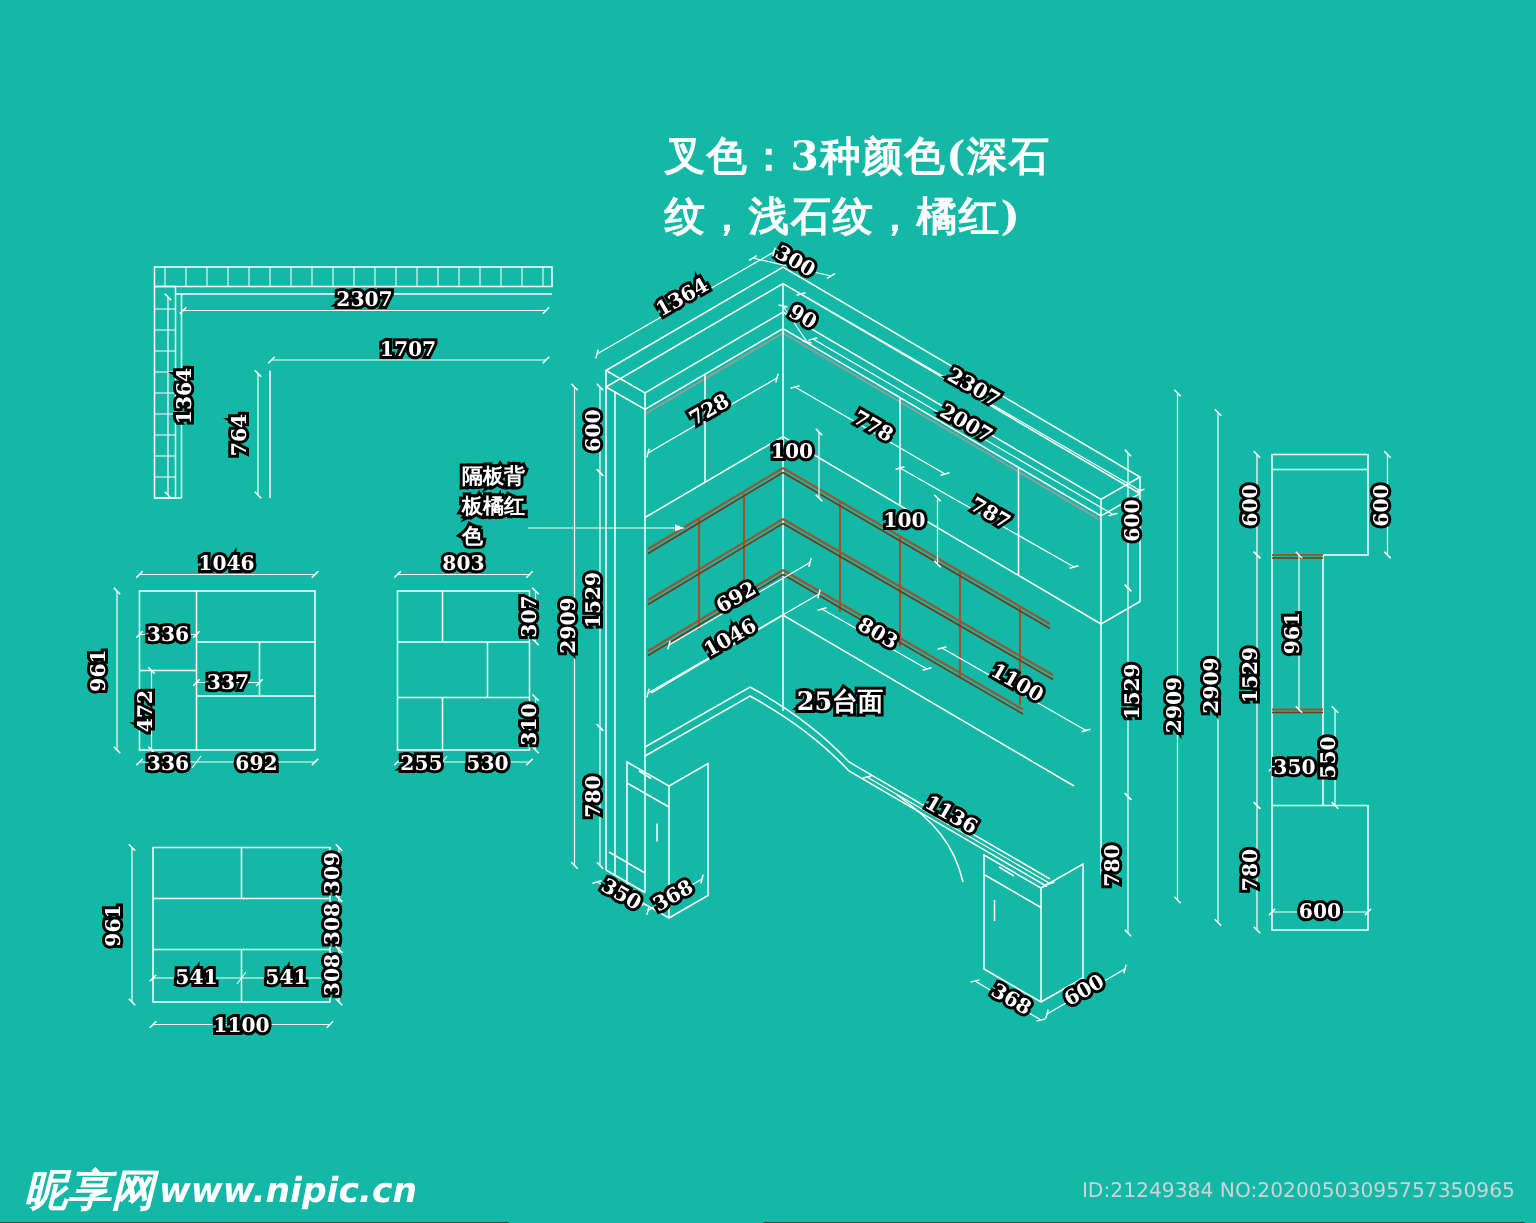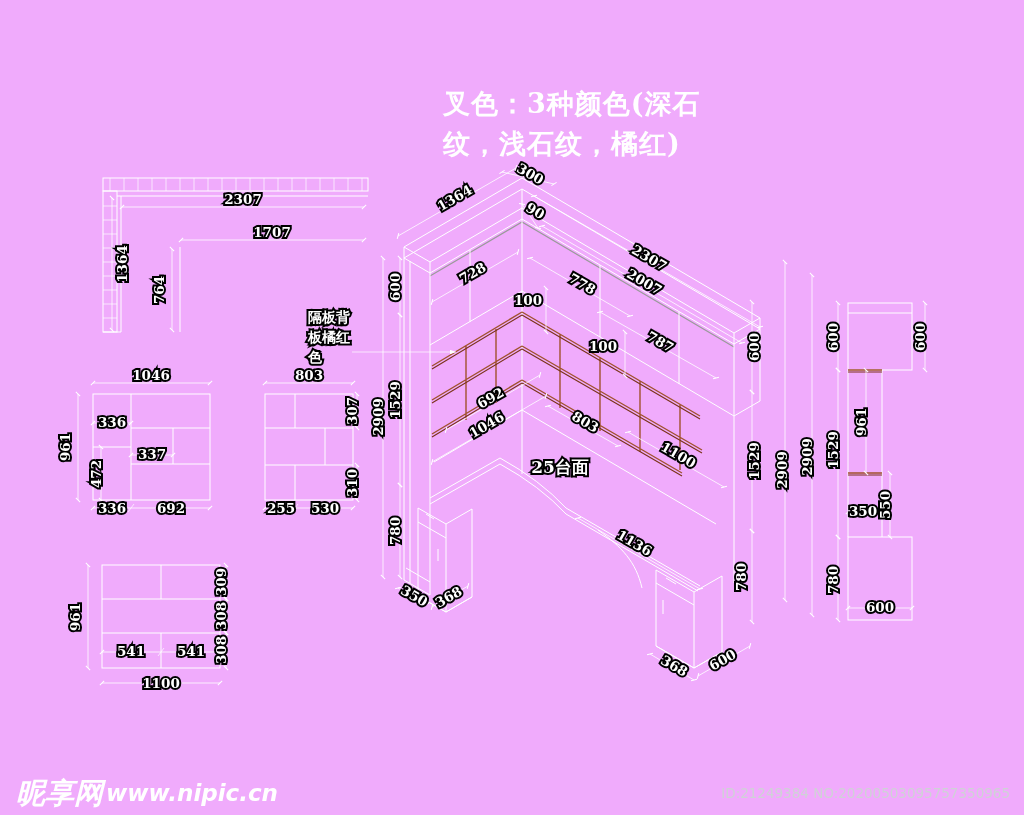--- a/index.html
+++ b/index.html
@@ -1,16 +1,16 @@
 <!DOCTYPE html>
 <html><head>
 <meta charset="utf-8">
 <style>
   html,body{margin:0;padding:0;background:#000;}
-  .canvas{position:relative;width:1024px;height:815px;background:#f0abfc;overflow:hidden;}
+  .canvas{position:relative;width:1024px;height:815px;background:#14b8a6;overflow:hidden;}
   svg{display:block;}
   svg text{fill:#fff;font-family:"DejaVu Serif",serif;font-weight:bold;}
   .dt{font-size:13.5px;text-anchor:middle;paint-order:stroke;stroke:#000;stroke-width:4px;}
   .cjk{font-size:14px;text-anchor:start;paint-order:stroke;stroke:#000;stroke-width:4px;}
   .ctop{font-size:17px;text-anchor:middle;paint-order:stroke;stroke:#000;stroke-width:4px;}
   .title-t{font-size:27px;letter-spacing:1px;text-anchor:start;}
   .wm-brand{font-size:29px;font-style:italic;font-family:"DejaVu Sans",sans-serif;text-anchor:start;}
   .wm-url{font-size:23px;font-style:italic;font-family:"DejaVu Sans",sans-serif;text-anchor:start;}
   .wm-id{font-size:13.5px;font-weight:normal;font-family:"DejaVu Sans",sans-serif;fill:#cfd2d6;text-anchor:end;}
   .w{stroke:#fff;fill:none;stroke-width:1;}

